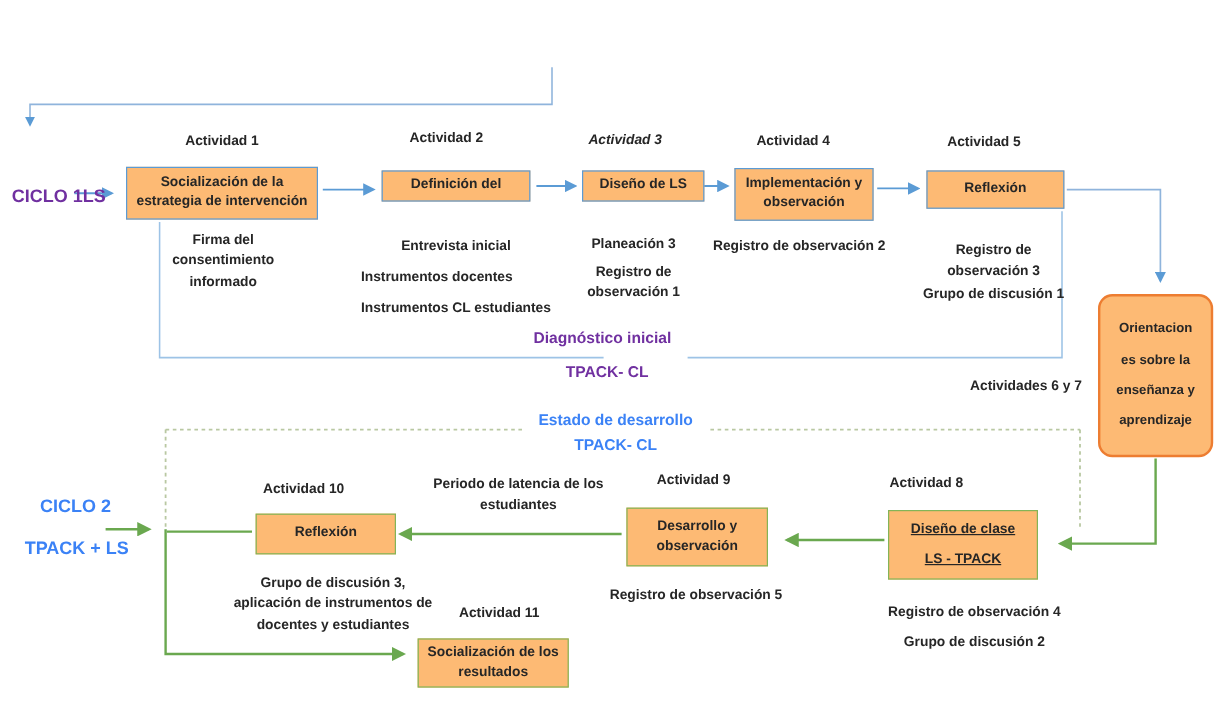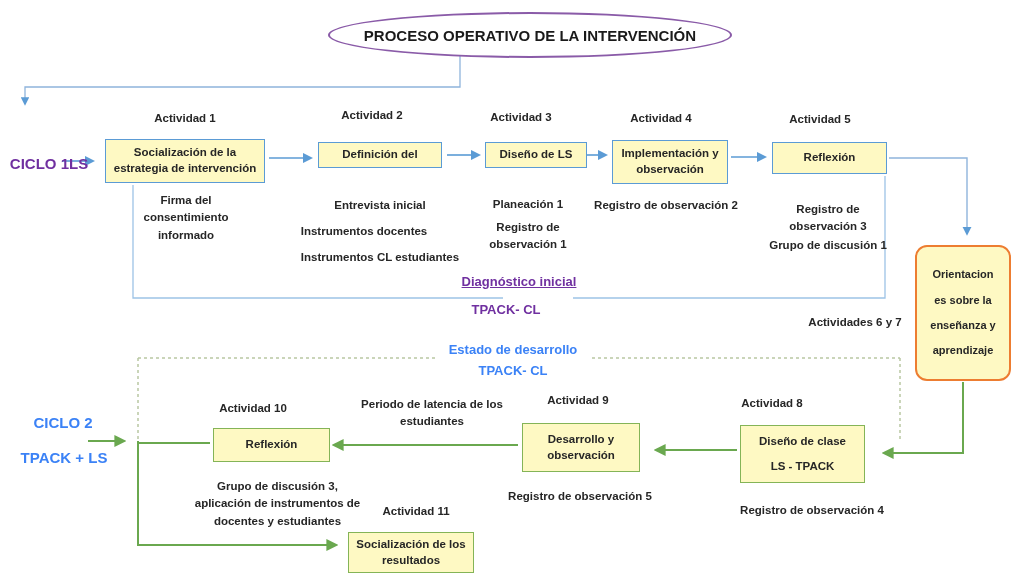--- a/index.html
+++ b/index.html
@@ -6,30 +6,30 @@
   .canvas{
     position:relative;width:1015px;height:584px;background:#ffffff;
     font-family:"Liberation Sans",sans-serif;overflow:hidden;
   }
   svg.wires{position:absolute;left:0;top:0;pointer-events:none;}
   .lbl{
     position:absolute;font-weight:bold;font-size:11.5px;color:#262626;
     text-align:center;line-height:1.5;
   }
   .box{
-    position:absolute;background:#fef9c3;border:1.6px solid #5B9BD5;
+    position:absolute;background:#fdba74;border:1.6px solid #5B9BD5;
     display:flex;align-items:center;justify-content:center;text-align:center;
     font-weight:bold;font-size:11.5px;color:#262626;line-height:1.35;
     box-sizing:border-box;padding:2px 4px;
   }
   .gbox{border-color:#84B457;}
   .obox{
     border:2px solid #ED7D31;font-size:11px;line-height:2.3;padding:0 9px;
   }
-  .prewrap{white-space:pre-line;line-height:2.2;}
+  .prewrap{white-space:pre-line;line-height:2.2;text-decoration:underline;}
   .purple{color:#7030A0;}
   .green{color:#3b82f6;}
   .big{font-size:15px;}
   .mid{font-size:13px;line-height:1.6;}
   .title-oval{
     position:absolute;left:328px;top:12px;width:400px;height:42px;
     border:2.5px solid #8A5BA8;border-radius:50%;
     display:flex;align-items:center;justify-content:center;
     font-weight:bold;font-size:15px;color:#1a1a1a;background:#fff;
   }
@@ -69,49 +69,46 @@
     <path d="M900,358 L900,440" fill="none" stroke="#B9C8A2" stroke-width="1.5" stroke-dasharray="3,3"></path>
 
     <path d="M963,382 L963,453 L884,453" fill="none" stroke="#6AA84F" stroke-width="2" marker-end="url(#arrG)"></path>
     <path d="M737,450 L656,450" fill="none" stroke="#6AA84F" stroke-width="2" marker-end="url(#arrG)"></path>
     <path d="M518,445 L334,445" fill="none" stroke="#6AA84F" stroke-width="2" marker-end="url(#arrG)"></path>
     <path d="M210,443 L139,443" fill="none" stroke="#6AA84F" stroke-width="2"></path>
     <path d="M88,441 L124,441" fill="none" stroke="#6AA84F" stroke-width="2" marker-end="url(#arrG)"></path>
     <path d="M138,441 L138,545 L336,545" fill="none" stroke="#6AA84F" stroke-width="2" marker-end="url(#arrG)"></path>
   </svg>
 
-  <div class="title-oval">
-    <span>PROCESO OPERATIVO DE LA INTERVENCIÓN</span>
-  </div>
 
   <div class="lbl purple big" style="left:3px;top:153px;width:92px;">CICLO 1LS</div>
 
   <div class="lbl" style="left:135px;top:110px;width:100px;">Actividad 1</div>
   <div class="lbl" style="left:322px;top:107px;width:100px;">Actividad 2</div>
-  <div class="lbl" style="left:471px;top:109px;width:100px;">Actividad 3</div>
+  <div class="lbl" style="left:471px;top:109px;width:100px;font-style:italic;">Actividad 3</div>
   <div class="lbl" style="left:611px;top:110px;width:100px;">Actividad 4</div>
   <div class="lbl" style="left:770px;top:111px;width:100px;">Actividad 5</div>
 
   <div class="box" style="left:105px;top:139px;width:160px;height:44px;">Socialización de la estrategia de intervención</div>
   <div class="box" style="left:318px;top:142px;width:124px;height:26px;">Definición del</div>
   <div class="box" style="left:485px;top:142px;width:102px;height:26px;">Diseño de LS</div>
   <div class="box" style="left:612px;top:140px;width:116px;height:44px;">Implementación y observación</div>
   <div class="box" style="left:772px;top:142px;width:115px;height:32px;">Reflexión</div>
 
   <div class="lbl" style="left:310px;top:197px;width:140px;">Entrevista inicial</div>
   <div class="lbl" style="left:130px;top:192px;width:112px;">Firma del consentimiento informado</div>
   <div class="lbl" style="left:284px;top:223px;width:160px;">Instrumentos docentes</div>
   <div class="lbl" style="left:290px;top:249px;width:180px;">Instrumentos CL estudiantes</div>
-  <div class="lbl" style="left:478px;top:196px;width:100px;">Planeación 1</div>
+  <div class="lbl" style="left:478px;top:196px;width:100px;">Planeación 3</div>
   <div class="lbl" style="left:480px;top:219px;width:96px;">Registro de observación 1</div>
   <div class="lbl" style="left:581px;top:197px;width:170px;">Registro de observación 2</div>
   <div class="lbl" style="left:780px;top:201px;width:96px;">Registro de observación 3</div>
   <div class="lbl" style="left:763px;top:237px;width:130px;">Grupo de discusión 1</div>
 
-  <div class="lbl purple mid" style="left:443px;top:272px;width:152px;text-decoration:underline;">Diagnóstico inicial</div>
+  <div class="lbl purple mid" style="left:426px;top:272px;width:152px;">Diagnóstico inicial</div>
   <div class="lbl purple mid whitebg" style="left:455px;top:300px;width:102px;">TPACK- CL</div>
 
   <div class="lbl" style="left:795px;top:314px;width:120px;">Actividades 6 y 7</div>
   <div class="box obox" style="left:915px;top:245px;width:96px;height:136px;border-radius:12px;">Orientacion es sobre la enseñanza y aprendizaje</div>
   <div class="lbl green mid" style="left:433px;top:340px;width:160px;">Estado de desarrollo</div>
   <div class="lbl green mid" style="left:463px;top:361px;width:100px;">TPACK- CL</div>
 
   <div class="lbl green big" style="left:13px;top:412px;width:100px;">CICLO 2</div>
   <div class="lbl green big" style="left:4px;top:447px;width:120px;">TPACK + LS</div>
 
@@ -121,16 +118,17 @@
   <div class="lbl" style="left:356px;top:503px;width:120px;">Actividad 11</div>
 
   <div class="box gbox prewrap" style="left:740px;top:425px;width:125px;height:58px;">Diseño de clase
 LS - TPACK</div>
   <div class="box gbox" style="left:522px;top:423px;width:118px;height:49px;">Desarrollo y observación</div>
   <div class="box gbox" style="left:213px;top:428px;width:117px;height:34px;">Reflexión</div>
   <div class="box gbox" style="left:348px;top:532px;width:126px;height:41px;">Socialización de los resultados</div>
 
   <div class="lbl" style="left:352px;top:396px;width:160px;">Periodo de latencia de los estudiantes</div>
   <div class="lbl" style="left:727px;top:502px;width:170px;">Registro de observación 4</div>
+  <div class="lbl" style="left:737px;top:527px;width:150px;">Grupo de discusión 2</div>
   <div class="lbl" style="left:495px;top:488px;width:170px;">Registro de observación 5</div>
   <div class="lbl" style="left:190px;top:478px;width:175px;">Grupo de discusión 3, aplicación de instrumentos de docentes y estudiantes</div>
 
 </div>
 
 </body></html>

